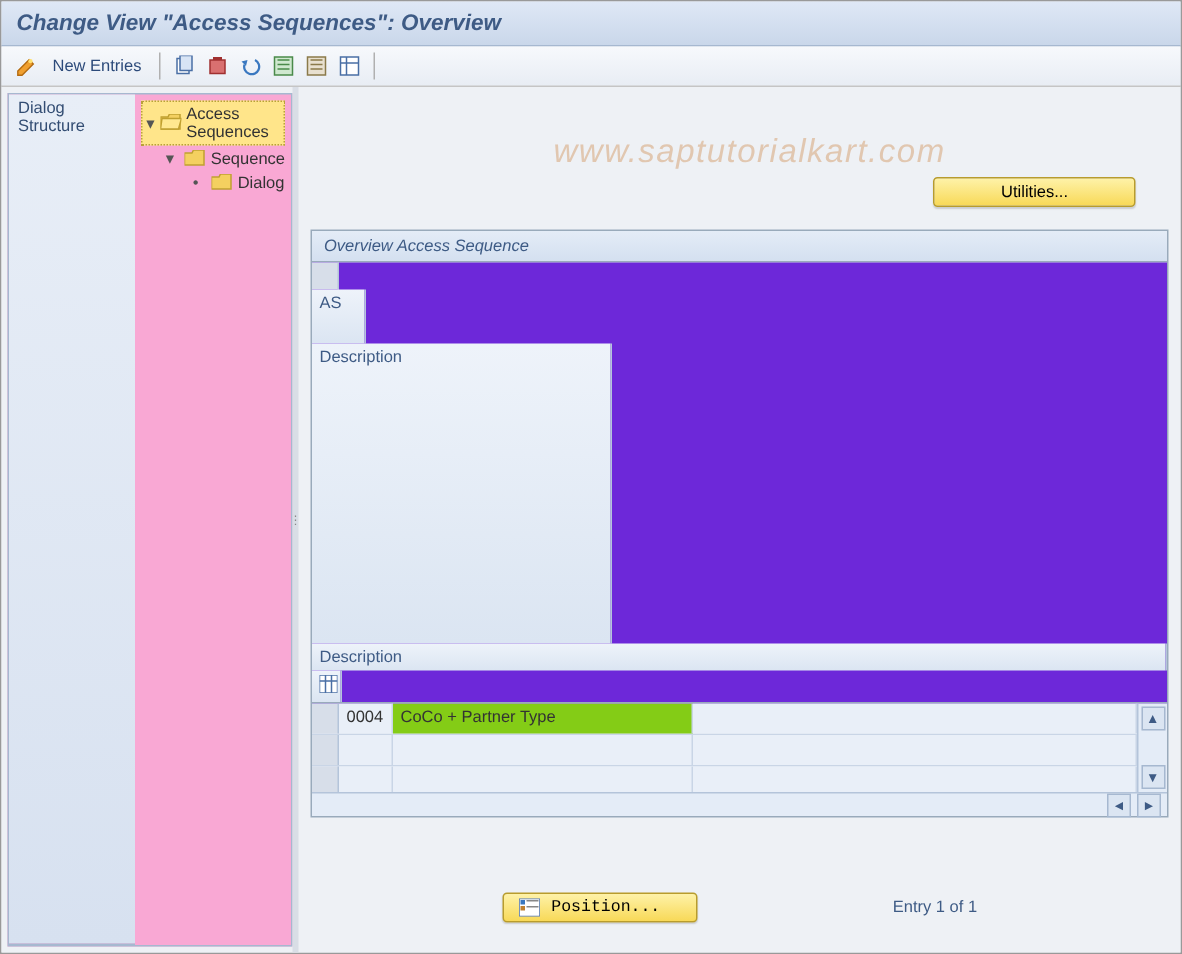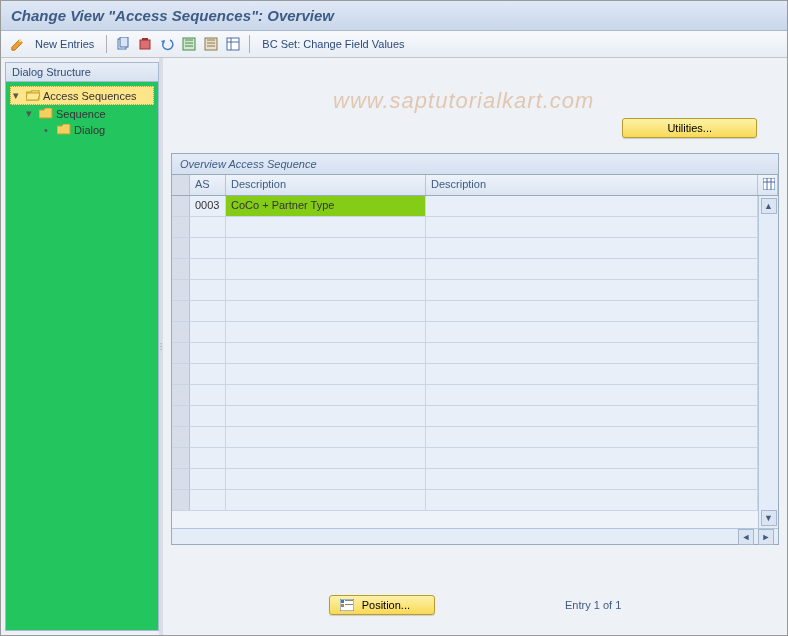--- a/index.html
+++ b/index.html
@@ -65,26 +65,26 @@
     width: 4px;
     background: #d9dee6;
     cursor: col-resize;
     display: flex;
     align-items: center;
     justify-content: center;
     color: #888;
     font-size: 8px;
   }
   .sidebar {
-    width: 154px;
-    background: #22c55e;
+    width: 190px;
+    background: #f9a8d4;
     border: 1px solid #a6b8d0;
     margin: 4px 0 4px 4px;
     display: flex;
-    flex-direction: column;
+    flex-direction: row;
   }
   .sidebar-header {
     background: linear-gradient(#e8eef7, #d7e1f0);
     border-bottom: 1px solid #a6b8d0;
     padding: 3px 6px;
     color: #334d73;
   }
   .tree {
     padding: 4px 2px;
     flex: 1;
@@ -155,20 +155,21 @@
     background: linear-gradient(#e4ecf7, #d4e0f0);
     color: #3e5b85;
     padding: 4px 8px;
     border-bottom: 1px solid #9ab;
     font-style: italic;
   }
   .grid-head {
     display: flex;
     background: #6d28d9;
     border-bottom: 1px solid #9ab;
+    flex-direction: column;
   }
   .grid-body {
     flex: 1;
     overflow: hidden;
     display: flex;
   }
   .grid-rows {
     flex: 1;
   }
   .grid-row {
@@ -238,20 +239,21 @@
     background: linear-gradient(#fef2a8, #f8d958);
     border: 1px solid #b89c2d;
     border-radius: 3px;
     padding: 3px 24px 3px 10px;
     font-size: 11px;
     cursor: pointer;
     display: inline-flex;
     align-items: center;
     gap: 8px;
     box-shadow: 0 1px 1px rgba(0,0,0,0.15);
+    font-family: Liberation Mono, monospace;
   }
   .entry-text {
     color: #3e5b85;
   }
 </style>
 </head>
 <body>
 
 <div class="window">
   <div class="titlebar">Change View "Access Sequences": Overview</div>
@@ -295,21 +297,20 @@
           <path d="M3 3h8M3 6h8M3 9h8" stroke="#8a7a4a"></path>
         </svg>
     </span>
     <span class="tb-icon">
       <svg width="14" height="14" viewBox="0 0 14 14">
           <rect x="1" y="1" width="12" height="12" fill="#fff" stroke="#4a6fa5"></rect>
           <path d="M1 5h12M5 1v12" stroke="#4a6fa5"></path>
         </svg>
     </span>
     <span class="tb-sep"></span>
-    <span class="tb-link">BC Set: Change Field Values</span>
   </div>
 
   <div class="content">
     <div class="sidebar">
       <div class="sidebar-header">Dialog Structure</div>
       <div class="tree">
         <div class="tree-node tree-selected">
           <span class="exp-icon">▾</span>
           <span class="folder-open">
             <svg width="14" height="12" viewBox="0 0 14 12">
@@ -358,21 +359,21 @@
             <svg width="12" height="12" viewBox="0 0 12 12">
                 <rect x="0" y="0" width="12" height="12" fill="#fff" stroke="#4a6fa5"></rect>
                 <path d="M0 4h12M4 0v12M8 0v12" stroke="#4a6fa5"></path>
               </svg>
           </div>
         </div>
         <div class="grid-body">
           <div class="grid-rows">
             <div class="grid-row">
               <div class="gcell col-sel"></div>
-              <div class="gcell col-as">0003</div>
+              <div class="gcell col-as">0004</div>
               <div class="gcell col-desc1 active">CoCo + Partner Type</div>
               <div class="gcell col-desc2"></div>
             </div>
 
             <div class="grid-row">
                 <div class="gcell col-sel"></div>
                 <div class="gcell col-as"></div>
                 <div class="gcell col-desc1"></div>
                 <div class="gcell col-desc2"></div>
               </div>

